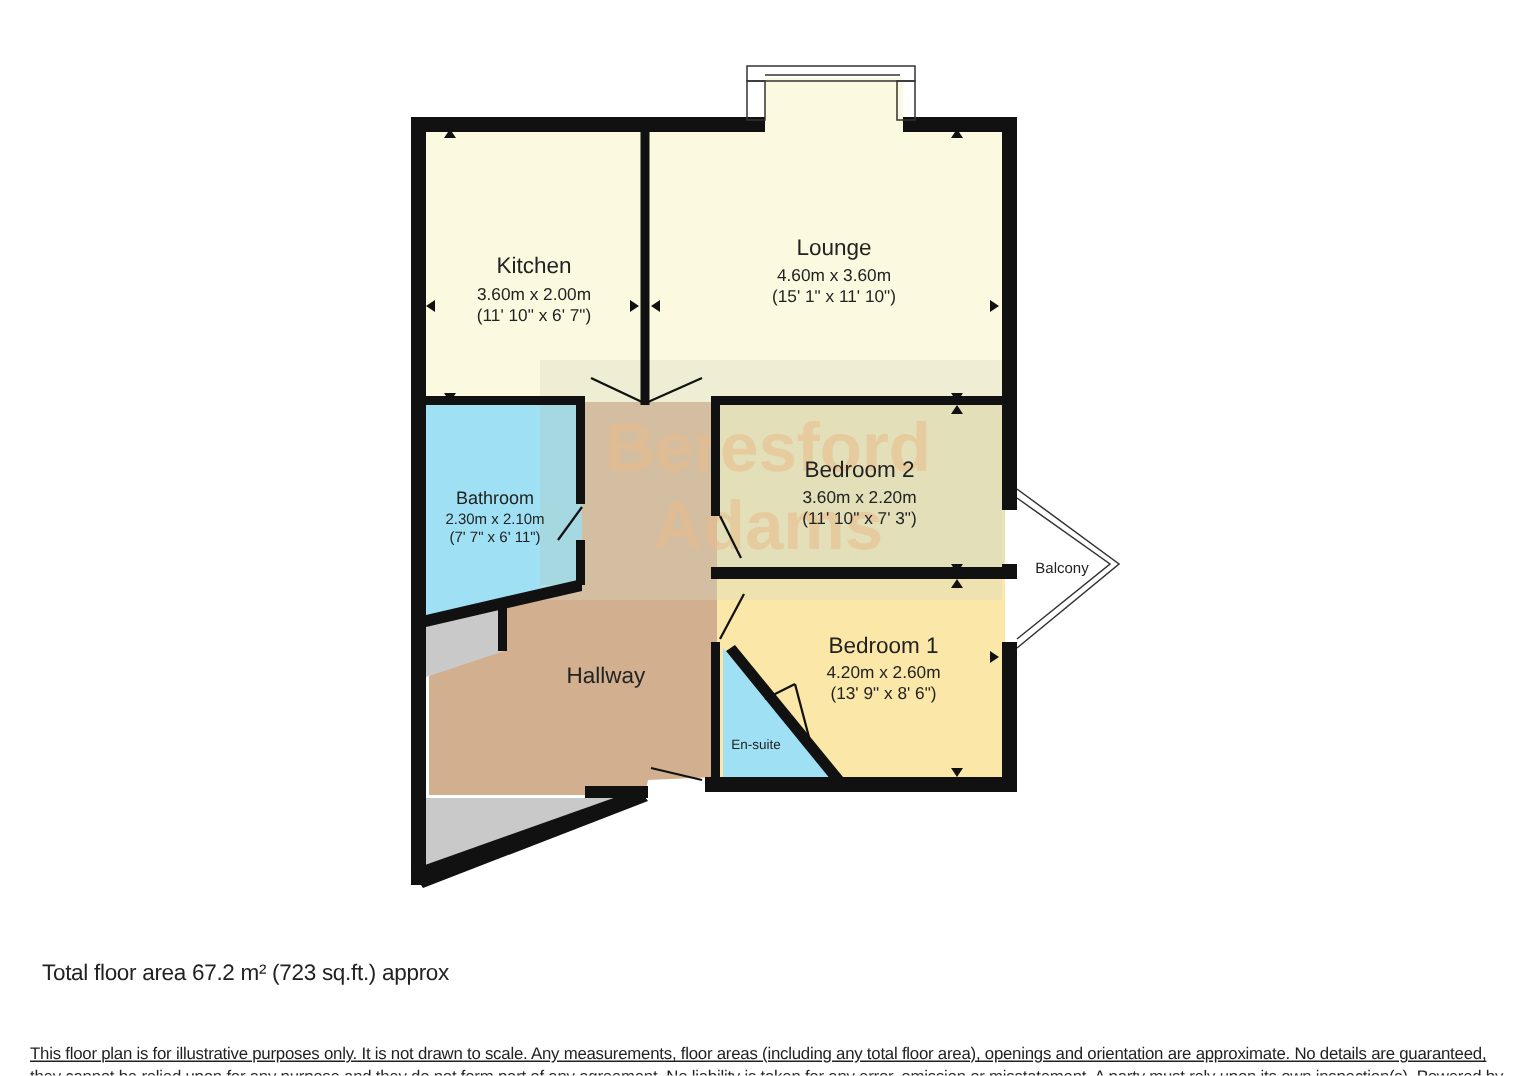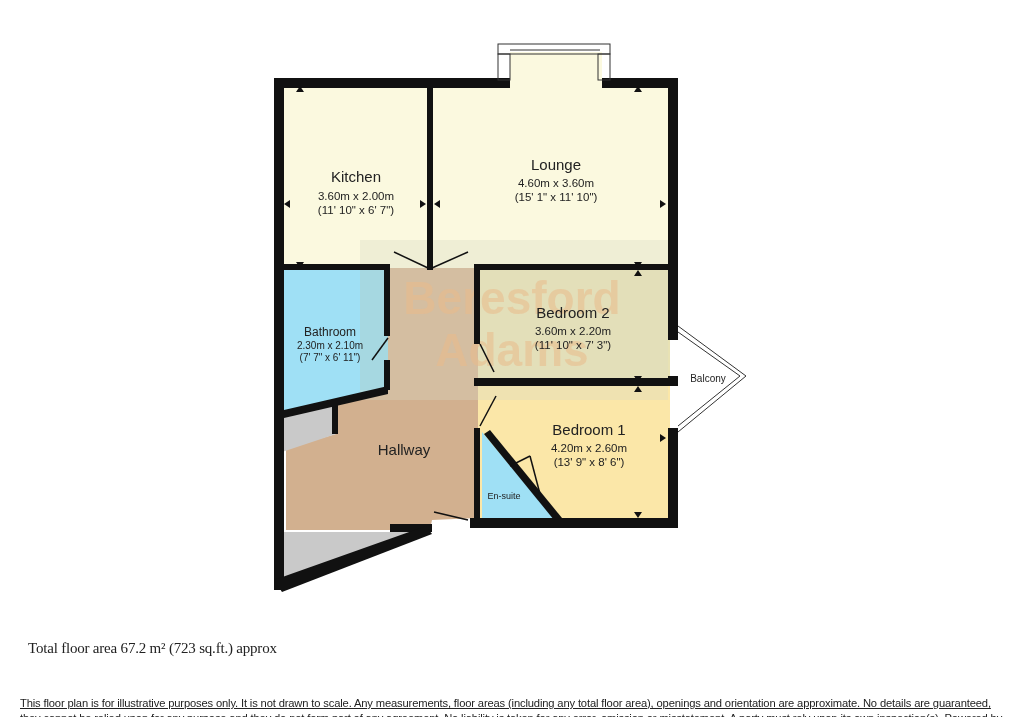--- a/index.html
+++ b/index.html
@@ -2,21 +2,21 @@
 <html><head>
   <meta charset="utf-8">
   <style>
     html, body { margin: 0; padding: 0; background: #ffffff; }
     body { width: 1024px; height: 717px; position: relative; overflow: hidden; font-family: "Liberation Sans", sans-serif; }
     #plan { position: absolute; left: 0; top: 0; width: 1024px; height: 630px; }
     .room-name { font-family: "Liberation Sans", sans-serif; font-size: 15px; fill: #222; text-anchor: middle; }
     .room-dim { font-family: "Liberation Sans", sans-serif; font-size: 11.5px; fill: #222; text-anchor: middle; }
     .room-small { font-family: "Liberation Sans", sans-serif; font-size: 9px; fill: #222; text-anchor: middle; }
     .watermark { font-family: "Liberation Sans", sans-serif; font-weight: bold; font-size: 46px; fill: #e9b98a; fill-opacity: 0.55; text-anchor: middle; }
-    .total-area { position: absolute; left: 28px; top: 640px; font-size: 15px; color: #222; letter-spacing: -0.2px; font-family: Liberation Serif, serif; }
+    .total-area { position: absolute; left: 28px; top: 640px; font-size: 15px; color: #222; letter-spacing: -0.2px; }
     .disclaimer { position: absolute; left: 20px; top: 696px; width: 990px; font-size: 11.2px; line-height: 15px; color: #222; text-align: left; letter-spacing: -0.15px; text-decoration: underline; }
   </style>
 </head>
 <body>
 
 <svg id="plan" viewBox="0 0 1024 630" xmlns="http://www.w3.org/2000/svg">
 
   <rect x="282" y="86" width="148" height="182" fill="#fbf9df"></rect>
   <rect x="430" y="86" width="240" height="182" fill="#fbf9df"></rect>
   <rect x="510" y="52" width="92" height="36" fill="#fbf9df"></rect>

